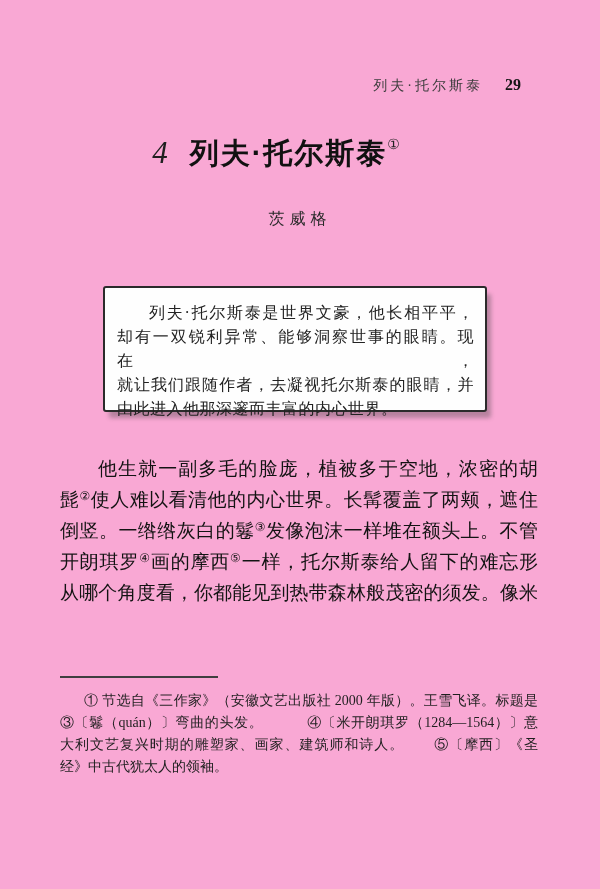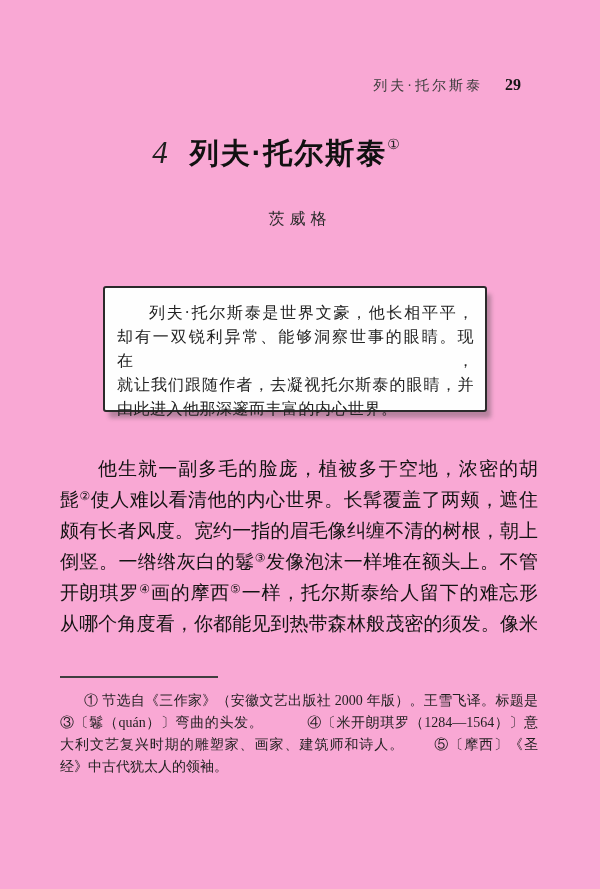--- a/index.html
+++ b/index.html
@@ -111,21 +111,20 @@
   <div class="intro-box">
     <div class="intro-line first">列夫·托尔斯泰是世界文豪，他长相平平，</div>
     <div class="intro-line">却有一双锐利异常、能够洞察世事的眼睛。现在，</div>
     <div class="intro-line">就让我们跟随作者，去凝视托尔斯泰的眼睛，并</div>
     <div class="intro-line last">由此进入他那深邃而丰富的内心世界。</div>
   </div>
 
   <div class="body-paragraph">
     <div class="body-line first">他生就一副多毛的脸庞，植被多于空地，浓密的胡</div>
     <div class="body-line">髭<sup class="ref">②</sup>使人难以看清他的内心世界。长髯覆盖了两颊，遮住</div>
-    <div class="body-line">颇有长者风度。宽约一指的眉毛像纠缠不清的树根，朝上</div>
     <div class="body-line">倒竖。一绺绺灰白的鬈<sup class="ref">③</sup>发像泡沫一样堆在额头上。不管</div>
     <div class="body-line">开朗琪罗<sup class="ref">④</sup>画的摩西<sup class="ref">⑤</sup>一样，托尔斯泰给人留下的难忘形</div>
     <div class="body-line">从哪个角度看，你都能见到热带森林般茂密的须发。像米</div>
   </div>
 
   <div class="footnote-divider"></div>
 
   <div class="footnotes">
     <div class="footnote-line first justified">① 节选自《三作家》（安徽文艺出版社 2000 年版）。王雪飞译。标题是</div>
     <div class="footnote-line justified">③〔鬈（quán）〕弯曲的头发。　　　④〔米开朗琪罗（1284—1564）〕意</div>

